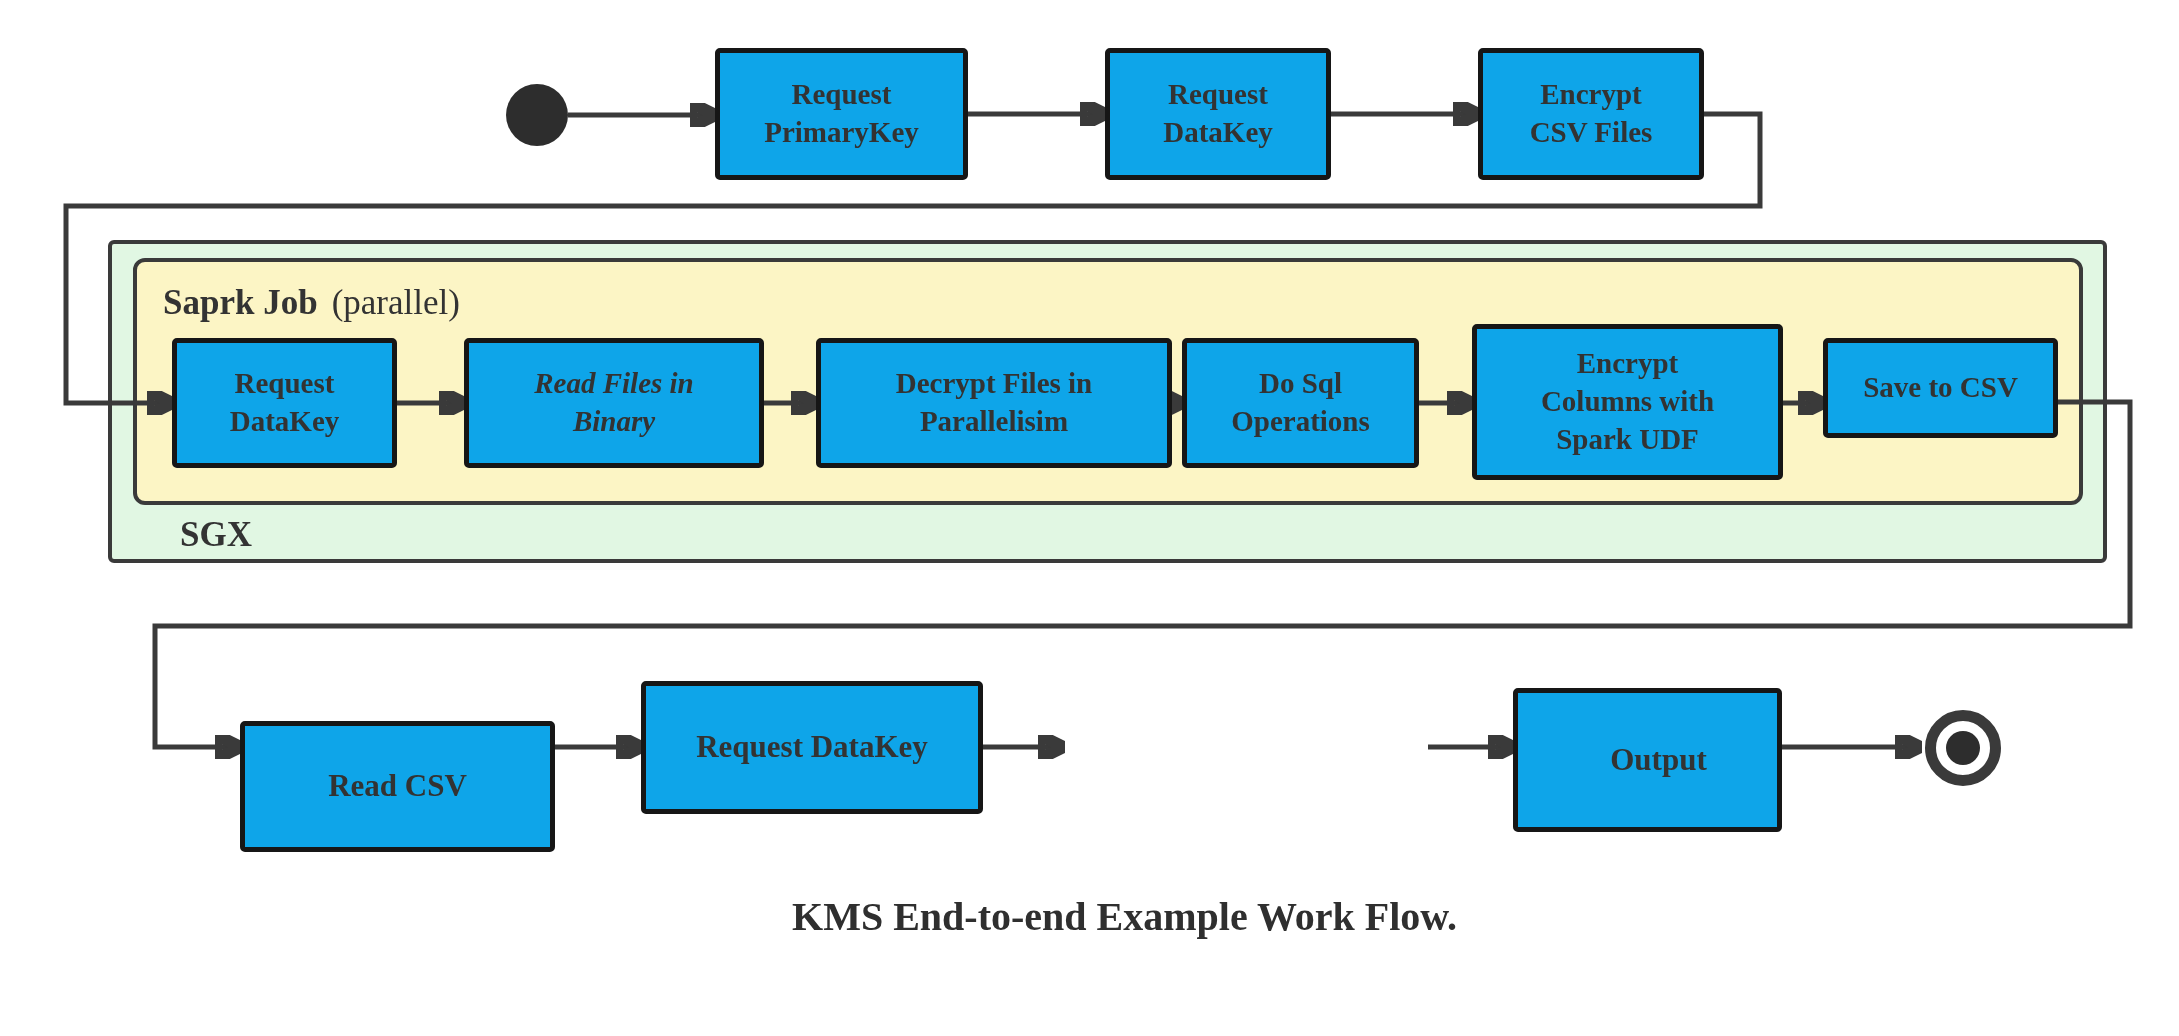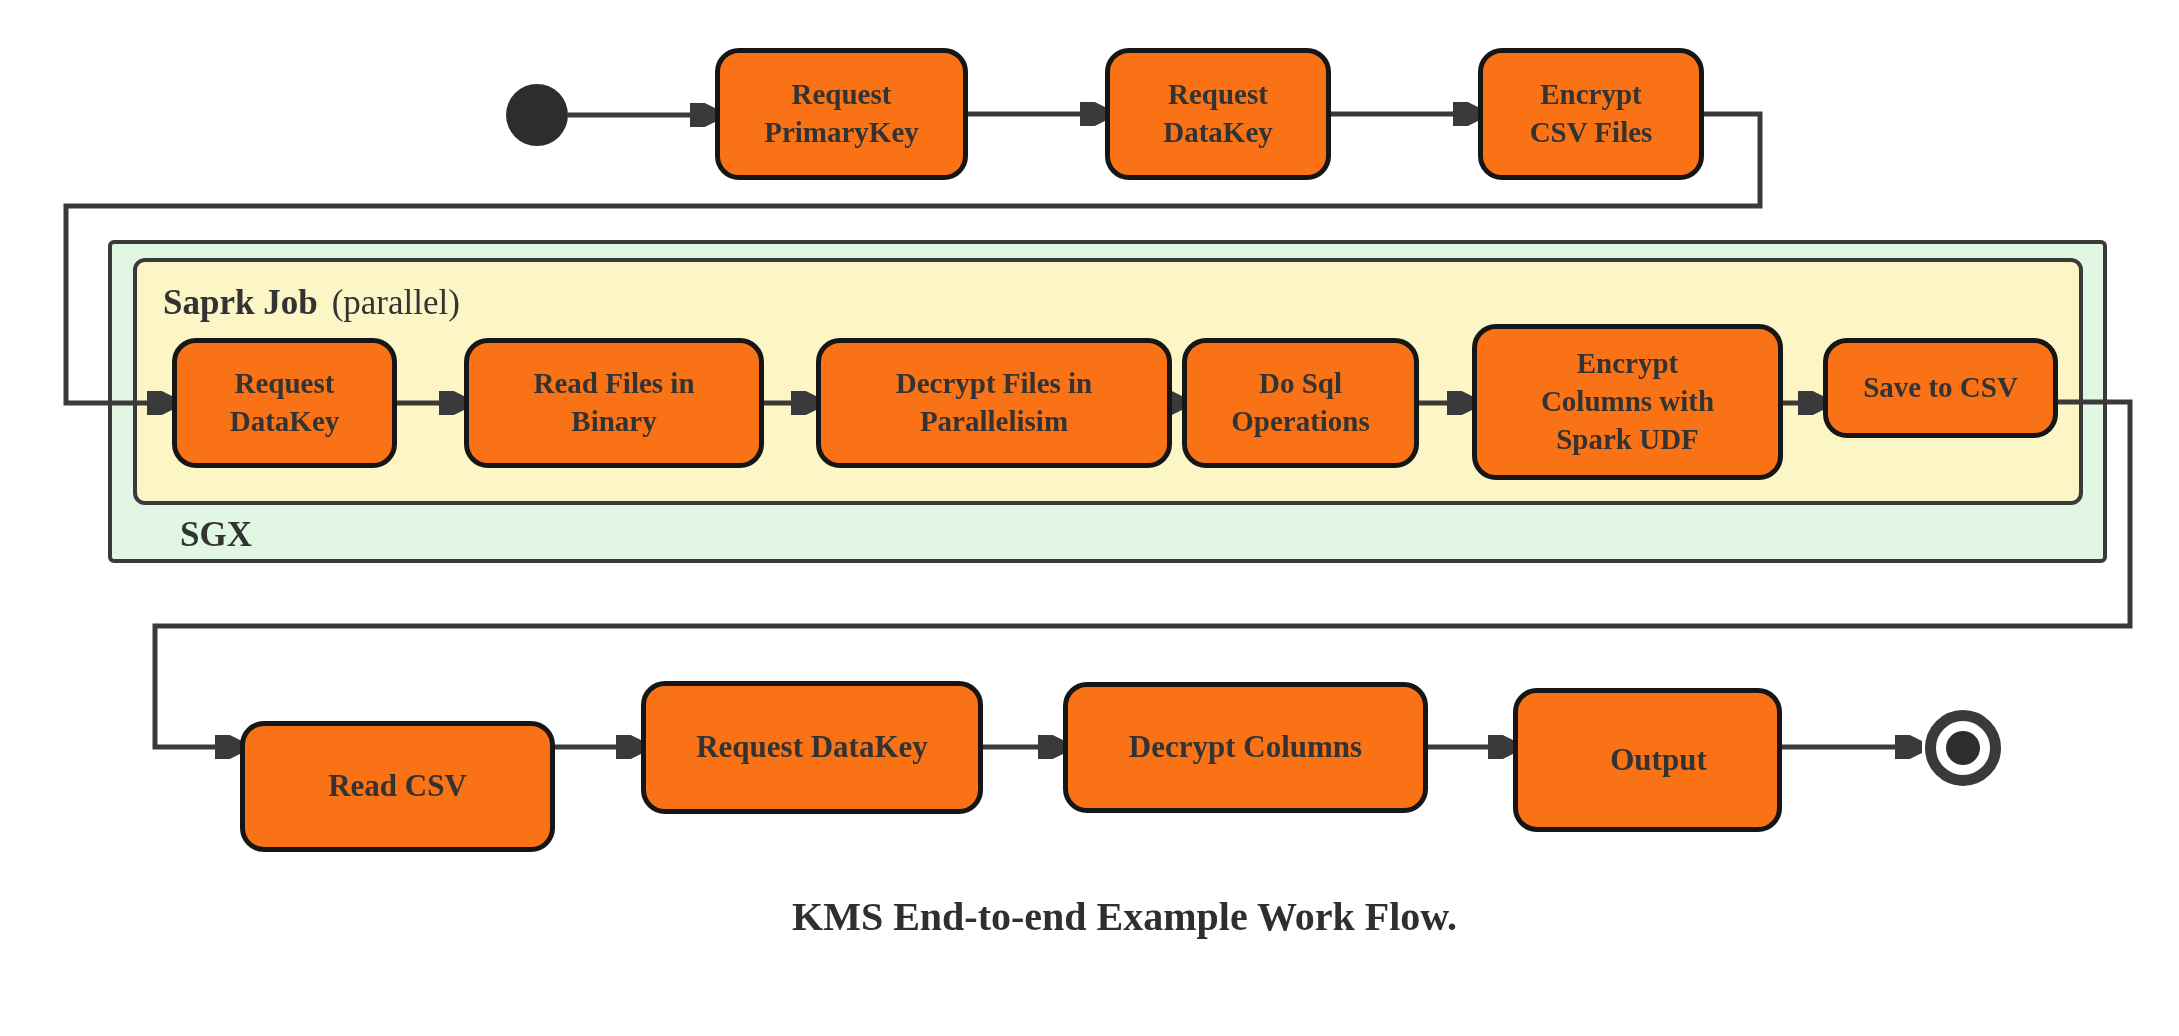--- a/index.html
+++ b/index.html
@@ -12,21 +12,21 @@
   }
   .container{position:absolute;box-sizing:border-box;border:4px solid #3a3a3a;z-index:1;}
   .container.green{background:#e1f7e3;border-radius:6px;}
   .container.yellow{background:#fcf5c5;border-radius:12px;}
   .ctr-label{position:absolute;z-index:3;color:#333;font-weight:bold;font-size:35px;white-space:nowrap;}
   .ctr-label .qual{font-weight:normal;margin-left:14px;}
   .edges{position:absolute;left:0;top:0;z-index:2;}
   .edges path{fill:none;stroke:#3a3a3a;stroke-width:5;}
   .node{
     position:absolute;box-sizing:border-box;z-index:3;
-    background:#f97316;border:5px solid #161616;border-radius:24px;
+    background:#0ea5e9;border:5px solid #161616;border-radius:5px;
     display:flex;align-items:center;justify-content:center;
     color:#333;font-weight:bold;font-size:29px;line-height:1.3;
     text-align:center;
   }
   .node .lbl{white-space:pre-line;}
   .node.big{font-size:31px;}
   .start-node{
     position:absolute;z-index:3;background:#2d2d2d;border-radius:50%;
   }
   .end-node{
@@ -90,21 +90,21 @@
   </div>
   <div class="node" style="left:1478px;top:48px;width:226px;height:132px;">
     <span class="lbl">Encrypt
 CSV Files</span>
   </div>
 
   <div class="node" style="left:172px;top:338px;width:225px;height:130px;">
     <span class="lbl">Request
 DataKey</span>
   </div>
-  <div class="node" style="left:464px;top:338px;width:300px;height:130px;">
+  <div class="node" style="left:464px;top:338px;width:300px;height:130px;font-style:italic;">
     <span class="lbl">Read Files in
 Binary</span>
   </div>
   <div class="node" style="left:816px;top:338px;width:356px;height:130px;">
     <span class="lbl">Decrypt Files in
 Parallelisim</span>
   </div>
   <div class="node" style="left:1182px;top:338px;width:237px;height:130px;">
     <span class="lbl">Do Sql
 Operations</span>
@@ -117,22 +117,19 @@
   <div class="node" style="left:1823px;top:338px;width:235px;height:100px;justify-content:center;">
     <span class="lbl">Save to CSV</span>
   </div>
 
   <div class="node big" style="left:240px;top:681px;width:315px;height:131px;margin-top:40px;">
     <span class="lbl">Read CSV</span>
   </div>
   <div class="node big" style="left:641px;top:681px;width:342px;height:133px;">
     <span class="lbl">Request DataKey</span>
   </div>
-  <div class="node big" style="left:1063px;top:682px;width:365px;height:131px;">
-    <span class="lbl">Decrypt Columns</span>
-  </div>
   <div class="node big" style="left:1513px;top:688px;width:269px;height:144px;padding-left:22px;">
     <span class="lbl">Output</span>
   </div>
 
   <div class="caption" style="top:893px;">KMS End-to-end Example Work Flow.</div>
 
 </div>
 
 </body></html>

